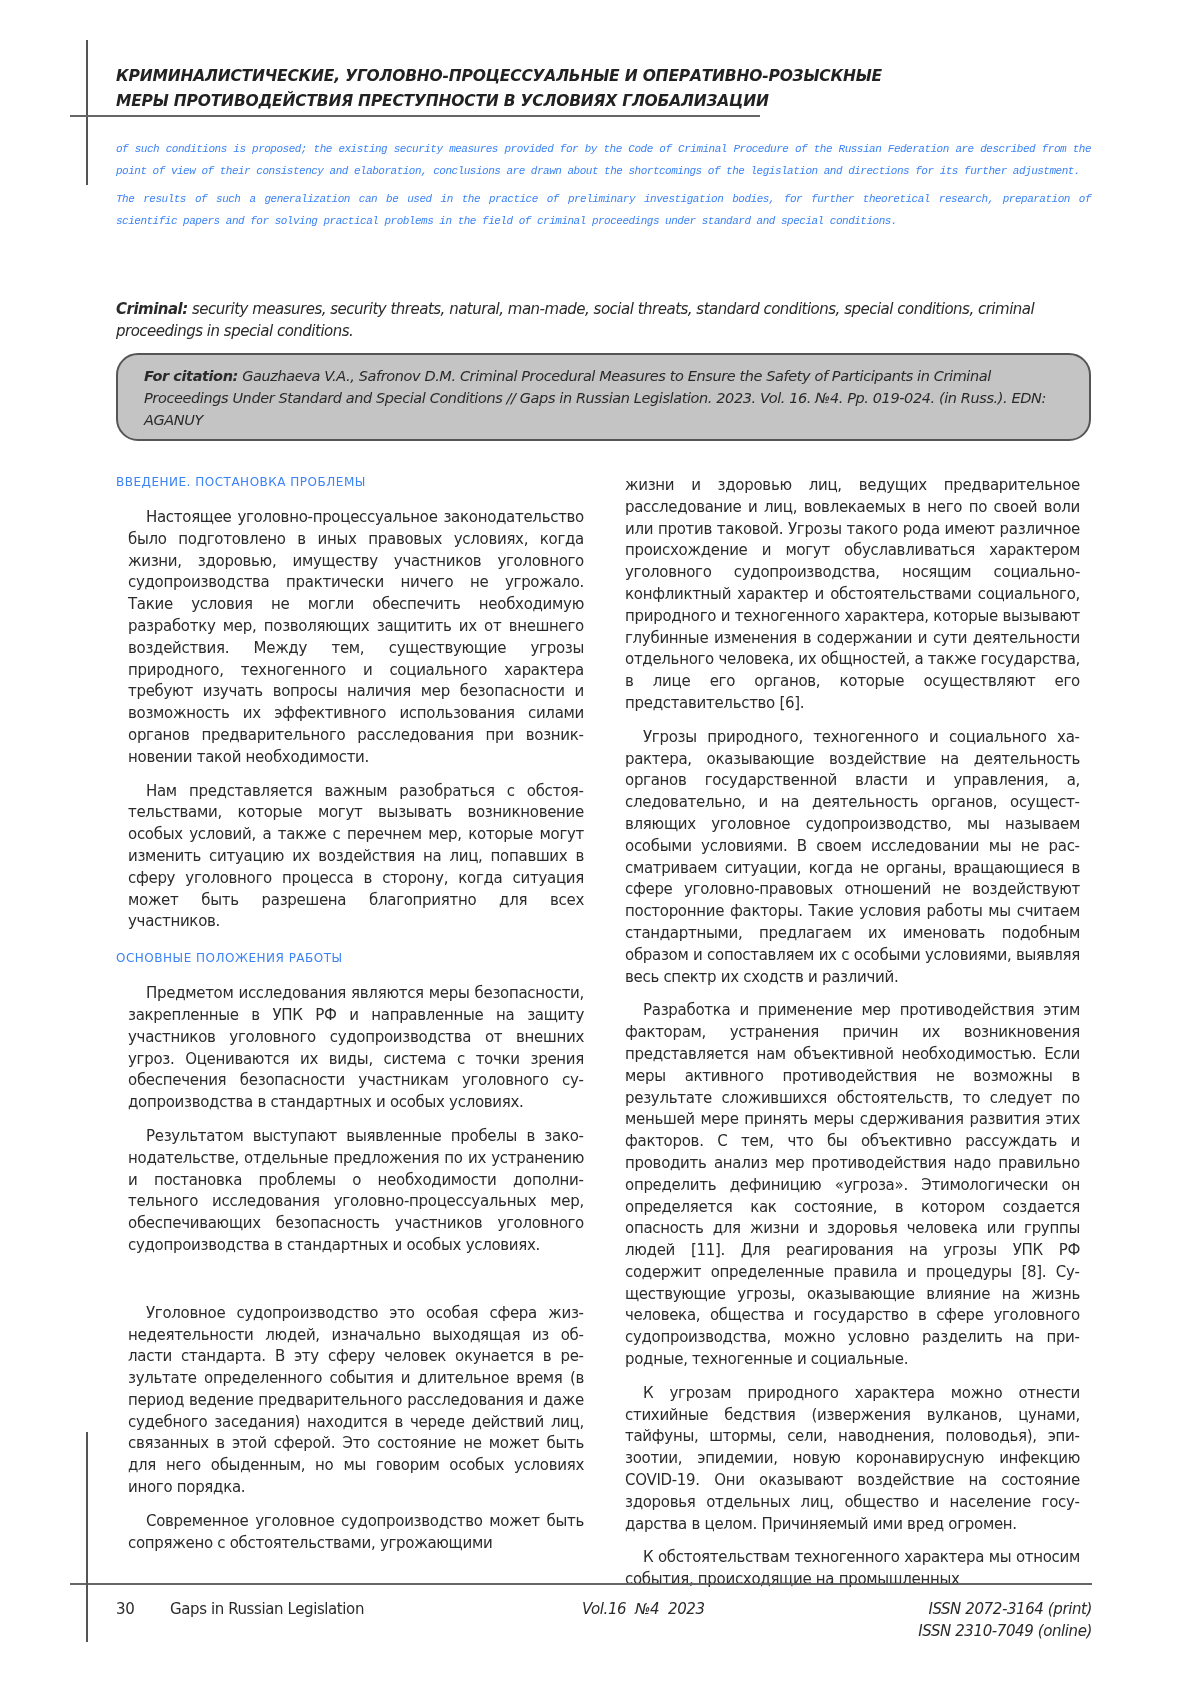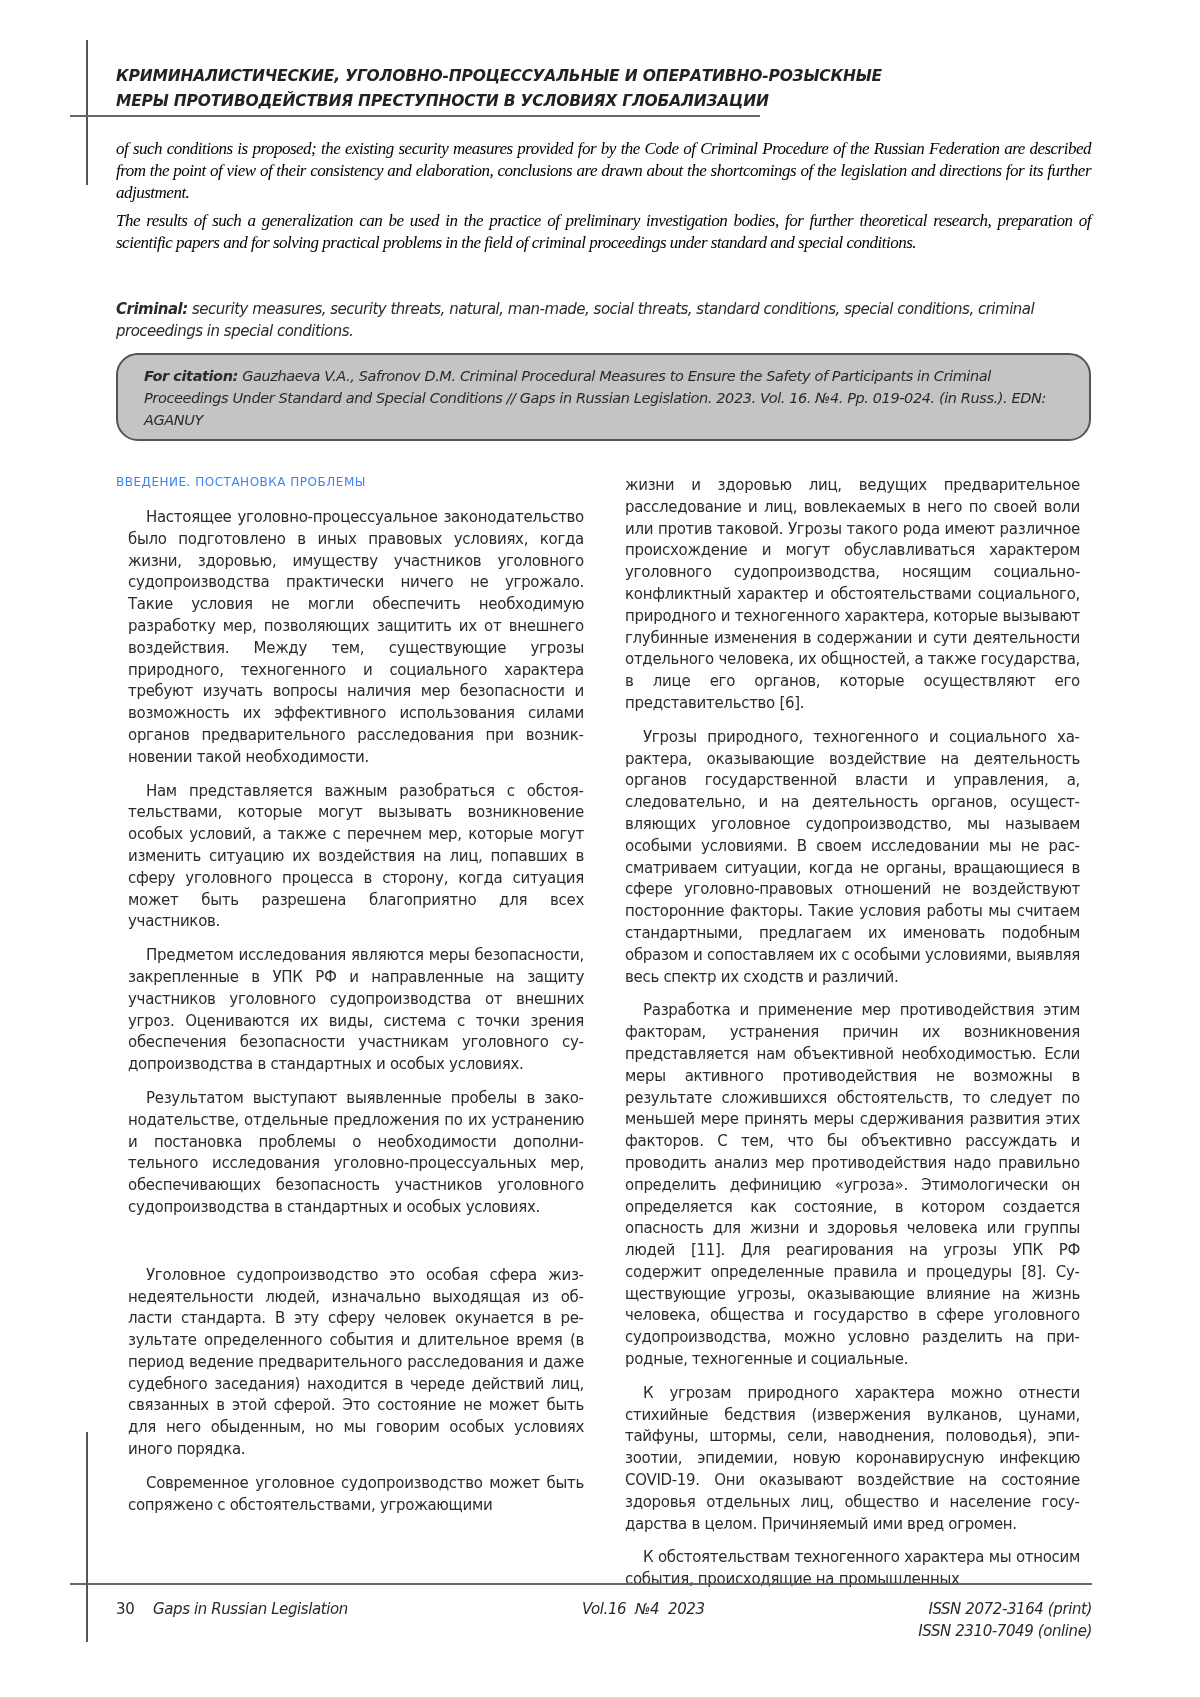--- a/index.html
+++ b/index.html
@@ -9,22 +9,22 @@
   .vline.bottom { top: 1432px; height: 210px; }
   .hline { position: absolute; height: 2px; background: #666; }
   .hline.header { left: 70px; top: 115px; width: 690px; }
   .hline.footer { left: 70px; top: 1583px; width: 1022px; }
 
   .running-head { position: absolute; left: 116px; top: 52px; width: 900px;
     font-family: "DejaVu Sans", sans-serif; font-weight: bold; font-style: italic;
     font-size: 15.5px; line-height: 25px; color: #222; letter-spacing: -0.2px; margin-top: 12px; }
 
   .abstract { position: absolute; left: 116px; top: 138px; width: 975px;
-    font-family: Liberation Serif, serif; font-style: italic; font-size: 17px;
-    line-height: 22px; color: #000000; text-align: justify; letter-spacing: -0.5px; }
+    font-family: Liberation Mono, monospace; font-style: italic; font-size: 11px;
+    line-height: 22px; color: #3b82f6; text-align: justify; letter-spacing: -0.5px; }
   .abstract p { margin: 0 0 6px 0; }
   .keywords { position: absolute; left: 116px; top: 298px; width: 975px;
     font-family: "DejaVu Sans", sans-serif; font-style: italic; font-size: 15px;
     line-height: 22px; color: #2a2a2a; letter-spacing: -0.5px; }
   .keywords b { font-weight: bold; }
 
   .citation-box { position: absolute; left: 116px; top: 353px; width: 975px; height: 88px;
     background: #c4c4c4; border: 2px solid #555; border-radius: 22px; box-sizing: border-box;
     padding: 10px 16px 0 26px;
     font-family: "DejaVu Sans", sans-serif; font-style: italic; font-size: 14.5px;
@@ -37,21 +37,21 @@
   .col.left { left: 116px; }
   .col.right { left: 613px; width: 479px; top: 463px; }
   .col p { margin: 12px; text-indent: 18px; hyphens: manual; }
   .col h2 { margin: 4px 0 10px 0; font-weight: normal; font-size: 12px; line-height: 26px;
     letter-spacing: 0.5px; color: #3b82f6; }
   .col .gap { height: 22px; }
 
   .footer { position: absolute; top: 1598px; font-family: "DejaVu Sans", sans-serif;
     font-size: 15px; line-height: 22px; color: #2a2a2a; letter-spacing: -0.4px; }
   .footer.page-num { left: 116px; }
-  .footer.journal { left: 153px; font-style: italic; }
+  .footer.journal { left: 170px; }
   .footer.issue { left: 582px; font-style: italic; }
   .footer.issn { right: 108px; text-align: right; font-style: italic; }
 </style>
 </head>
 <body>
 
 <div class="vline top"></div>
 <div class="hline header"></div>
 
 <div class="running-head">
@@ -65,20 +65,21 @@
 </div>
 
 <div class="keywords"><b>Criminal:</b><span> security measures, security threats, natural, man-made, social threats, standard conditions, special conditions, criminal proceedings in special conditions.</span></div>
 
 <div class="citation-box"><b>For citation:</b><span> Gauzhaeva V.A., Safronov D.M. Criminal Procedural Measures to Ensure the Safety of Participants in Criminal Proceedings Under Standard and Special Conditions // Gaps in Russian Legislation. 2023. Vol. 16. №4. Pp. 019-024. (in Russ.). EDN: AGANUY</span></div>
 
 <div class="col left">
   <h2>ВВЕДЕНИЕ. ПОСТАНОВКА ПРОБЛЕМЫ</h2>
   <p>Настоящее уголовно-процессуальное законодатель­ство было подготовлено в иных правовых условиях, когда жизни, здоровью, имуществу участников уголов­ного судопроизводства практически ничего не угрожа­ло. Такие условия не могли обеспечить необходимую разработку мер, позволяющих защитить их от внеш­него воздействия. Между тем, существующие угрозы природного, техногенного и социального характера требуют изучать вопросы наличия мер безопасности и возможность их эффективного использования силами органов предварительного расследования при возник­новении такой необходимости.</p>
   <p>Нам представляется важным разобраться с обстоя­тельствами, которые могут вызывать возникновение особых условий, а также с перечнем мер, которые мо­гут изменить ситуацию их воздействия на лиц, попав­ших в сферу уголовного процесса в сторону, когда си­туация может быть разрешена благоприятно для всех участников.</p>
+  <h2>ОСНОВНЫЕ ПОЛОЖЕНИЯ РАБОТЫ</h2>
   <p>Предметом исследования являются меры безопасно­сти, закрепленные в УПК РФ и направленные на защиту участников уголовного судопроизводства от внешних угроз. Оцениваются их виды, система с точки зрения обеспечения безопасности участникам уголовного су­допроизводства в стандартных и особых условиях.</p>
   <p>Результатом выступают выявленные пробелы в зако­нодательстве, отдельные предложения по их устране­нию и постановка проблемы о необходимости дополни­тельного исследования уголовно-процессуальных мер, обеспечивающих безопасность участников уголовного судопроизводства в стандартных и особых условиях.</p>
   <div class="gap"></div>
   <p>Уголовное судопроизводство это особая сфера жиз­недеятельности людей, изначально выходящая из об­ласти стандарта. В эту сферу человек окунается в ре­зультате определенного события и длительное время (в период ведение предварительного расследования и даже судебного заседания) находится в череде дей­ствий лиц, связанных в этой сферой. Это состояние не может быть для него обыденным, но мы говорим осо­бых условиях иного порядка.</p>
   <p>Современное уголовное судопроизводство может быть сопряжено с обстоятельствами, угрожающими</p>
 </div>
 
 <div class="col right">
   <p style="text-indent:0">жизни и здоровью лиц, ведущих предварительное расследование и лиц, вовлекаемых в него по своей воли или против таковой. Угрозы такого рода имеют различное происхождение и могут обуславливаться характером уголовного судопроизводства, носящим социально-конфликтный характер и обстоятельствами социального, природного и техногенного характера, которые вызывают глубинные изменения в содержа­нии и сути деятельности отдельного человека, их общ­ностей, а также государства, в лице его органов, кото­рые осуществляют его представительство [6].</p>
   <p>Угрозы природного, техногенного и социального ха­рактера, оказывающие воздействие на деятельность органов государственной власти и управления, а, следовательно, и на деятельность органов, осущест­вляющих уголовное судопроизводство, мы называем особыми условиями. В своем исследовании мы не рас­сматриваем ситуации, когда не органы, вращающие­ся в сфере уголовно-правовых отношений не воздей­ствуют посторонние факторы. Такие условия работы мы считаем стандартными, предлагаем их именовать подобным образом и сопоставляем их с особыми ус­ловиями, выявляя весь спектр их сходств и различий.</p>

